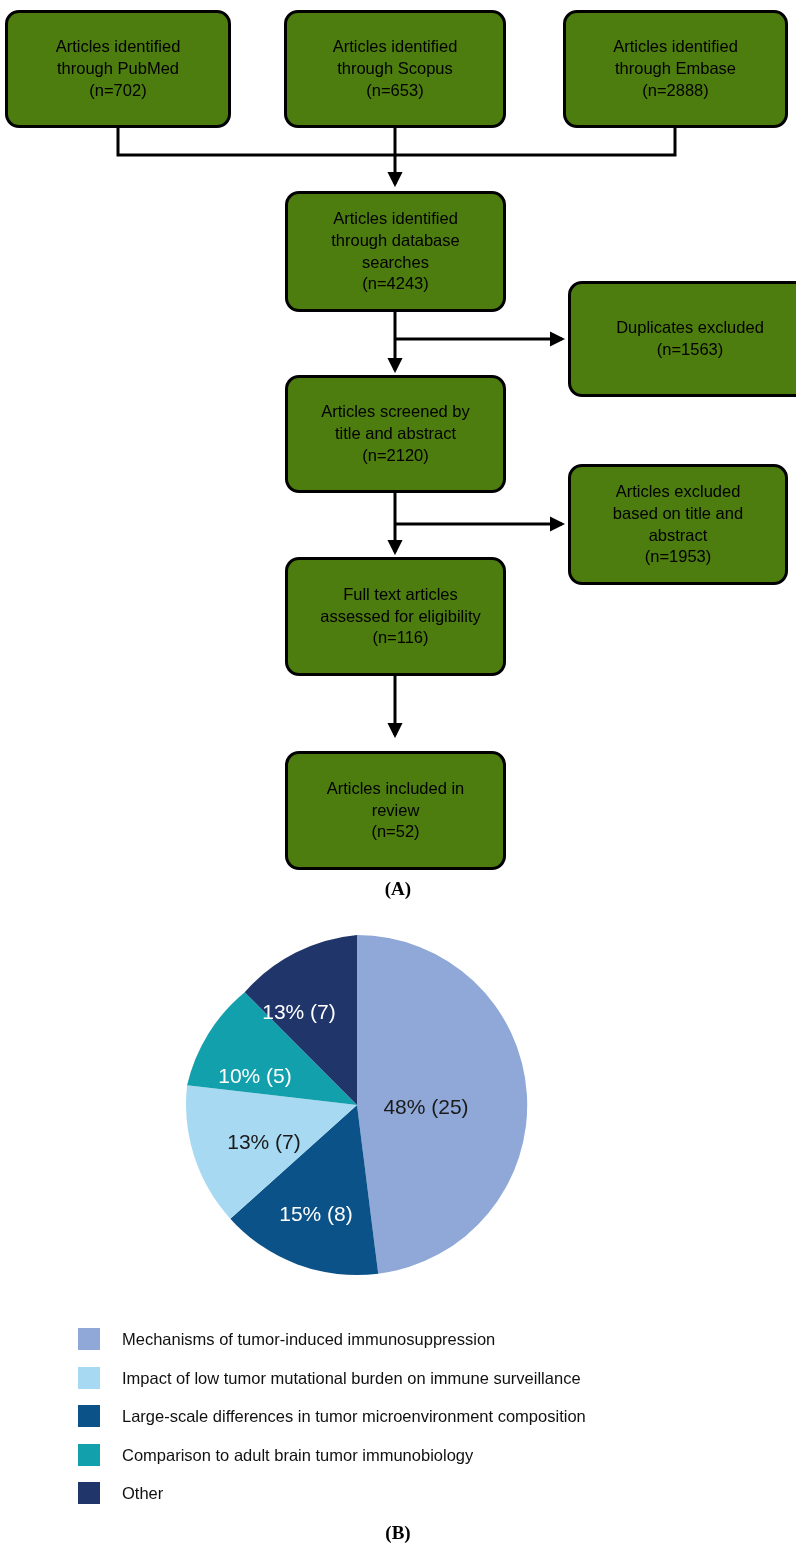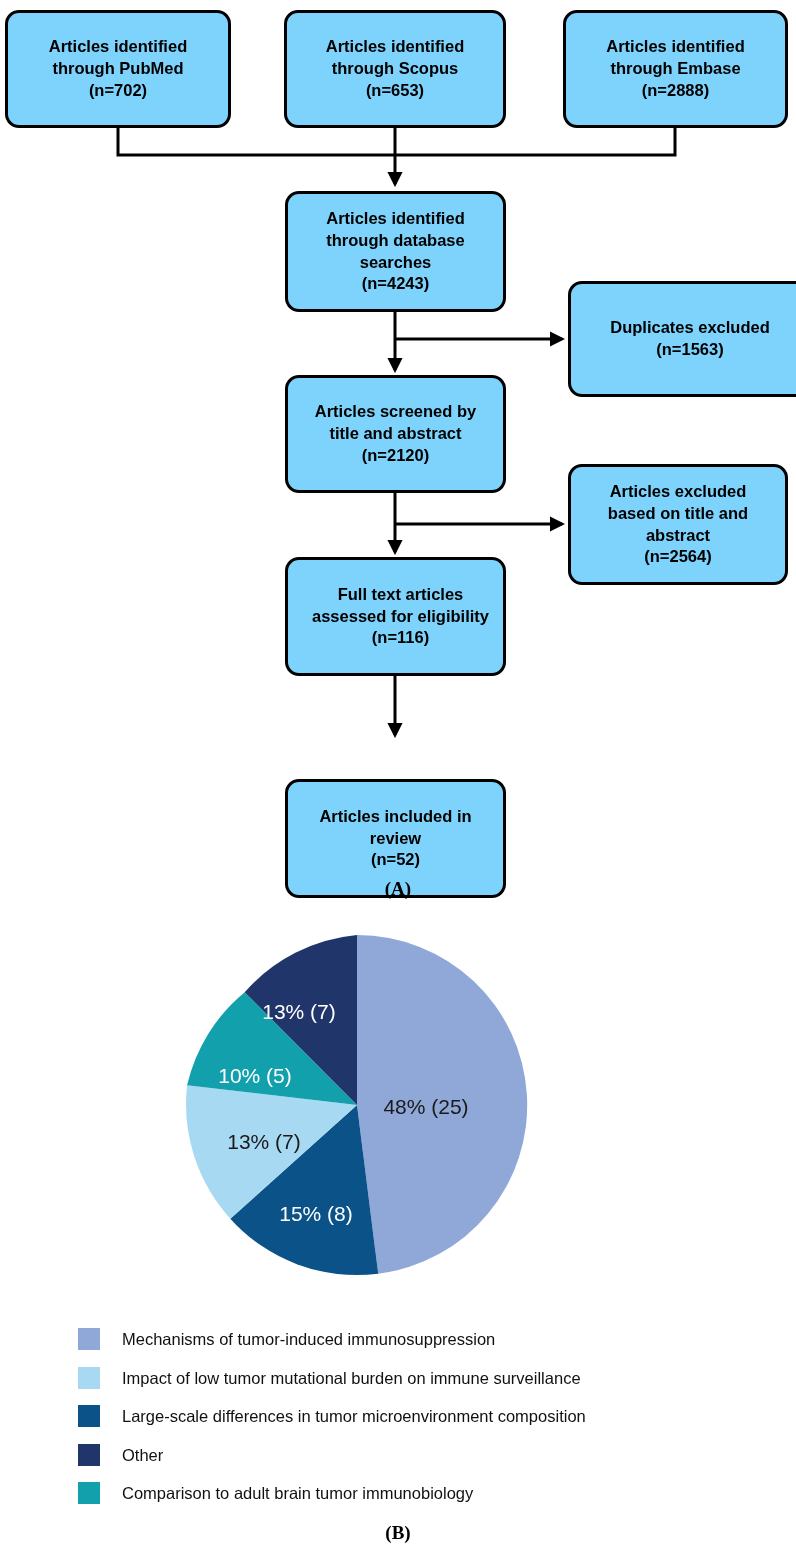--- a/index.html
+++ b/index.html
@@ -4,32 +4,31 @@
 <style>
   html,body{margin:0;padding:0;background:#ffffff;}
   body{width:796px;height:1564px;position:relative;font-family:"Liberation Sans",sans-serif;color:#000;}
 
   
   #flowchart{position:absolute;left:0;top:0;width:796px;height:880px;}
   .fbox{
     position:absolute;
     border:3px solid #000;
     border-radius:14px;
-    background:#7dd3fc;
+    background:#4d7c0f;
     box-sizing:border-box;
     display:flex;
     align-items:center;
     justify-content:center;
     text-align:center;
     font-size:16.5px;
     line-height:1.33;
     font-family:"Liberation Sans",sans-serif;
     color:#000;
     padding:2px 6px;
-    font-weight:bold;
   }
   .fbox span{display:block;white-space:pre-line;}
 
   svg.connectors{position:absolute;left:0;top:0;width:796px;height:880px;overflow:visible;}
 
   .panel-label{
     position:absolute;
     width:796px;
     text-align:center;
     font-family:"Liberation Serif",serif;
@@ -121,30 +120,30 @@
   <div class="fbox" style="left:285px;top:375px; width:221px; height:118px;">
     <span>Articles screened by
 title and abstract
 (n=2120)</span>
   </div>
 
   <div class="fbox" style="left:568px;top:464px; width:220px; height:121px;">
     <span>Articles excluded
 based on title and
 abstract
-(n=2564)</span>
+(n=1953)</span>
   </div>
 
   <div class="fbox" style="left:285px;top:557px; width:221px; height:119px;padding-left:16px;">
     <span>Full text articles
 assessed for eligibility
 (n=116)</span>
   </div>
 
-  <div class="fbox" style="left:285px;top:779px; width:221px; height:119px;">
+  <div class="fbox" style="left:285px;top:751px; width:221px; height:119px;">
     <span>Articles included in
 review
 (n=52)</span>
   </div>
 </div>
 
 <div class="panel-label" style="top:878px;">(A)</div>
 
 <div id="piewrap">
   <svg class="pie" viewBox="0 0 348 360">
@@ -177,22 +176,22 @@
   </div>
   <div class="legend-row">
     <span class="swatch" style="background: rgb(167, 218, 242);"></span>
     <span class="legend-text">Impact of low tumor mutational burden on immune surveillance</span>
   </div>
   <div class="legend-row">
     <span class="swatch" style="background: rgb(10, 82, 136);"></span>
     <span class="legend-text">Large-scale differences in tumor microenvironment composition</span>
   </div>
   <div class="legend-row">
+    <span class="swatch" style="background: rgb(17, 160, 172);"></span>
+    <span class="legend-text">Comparison to adult brain tumor immunobiology</span>
+  </div>
+  <div class="legend-row">
     <span class="swatch" style="background: rgb(32, 53, 106);"></span>
     <span class="legend-text">Other</span>
-  </div>
-  <div class="legend-row">
-    <span class="swatch" style="background: rgb(17, 160, 172);"></span>
-    <span class="legend-text">Comparison to adult brain tumor immunobiology</span>
   </div>
 </div>
 
 <div class="panel-label" style="top:1522px;">(B)</div>
 
 </body></html>

